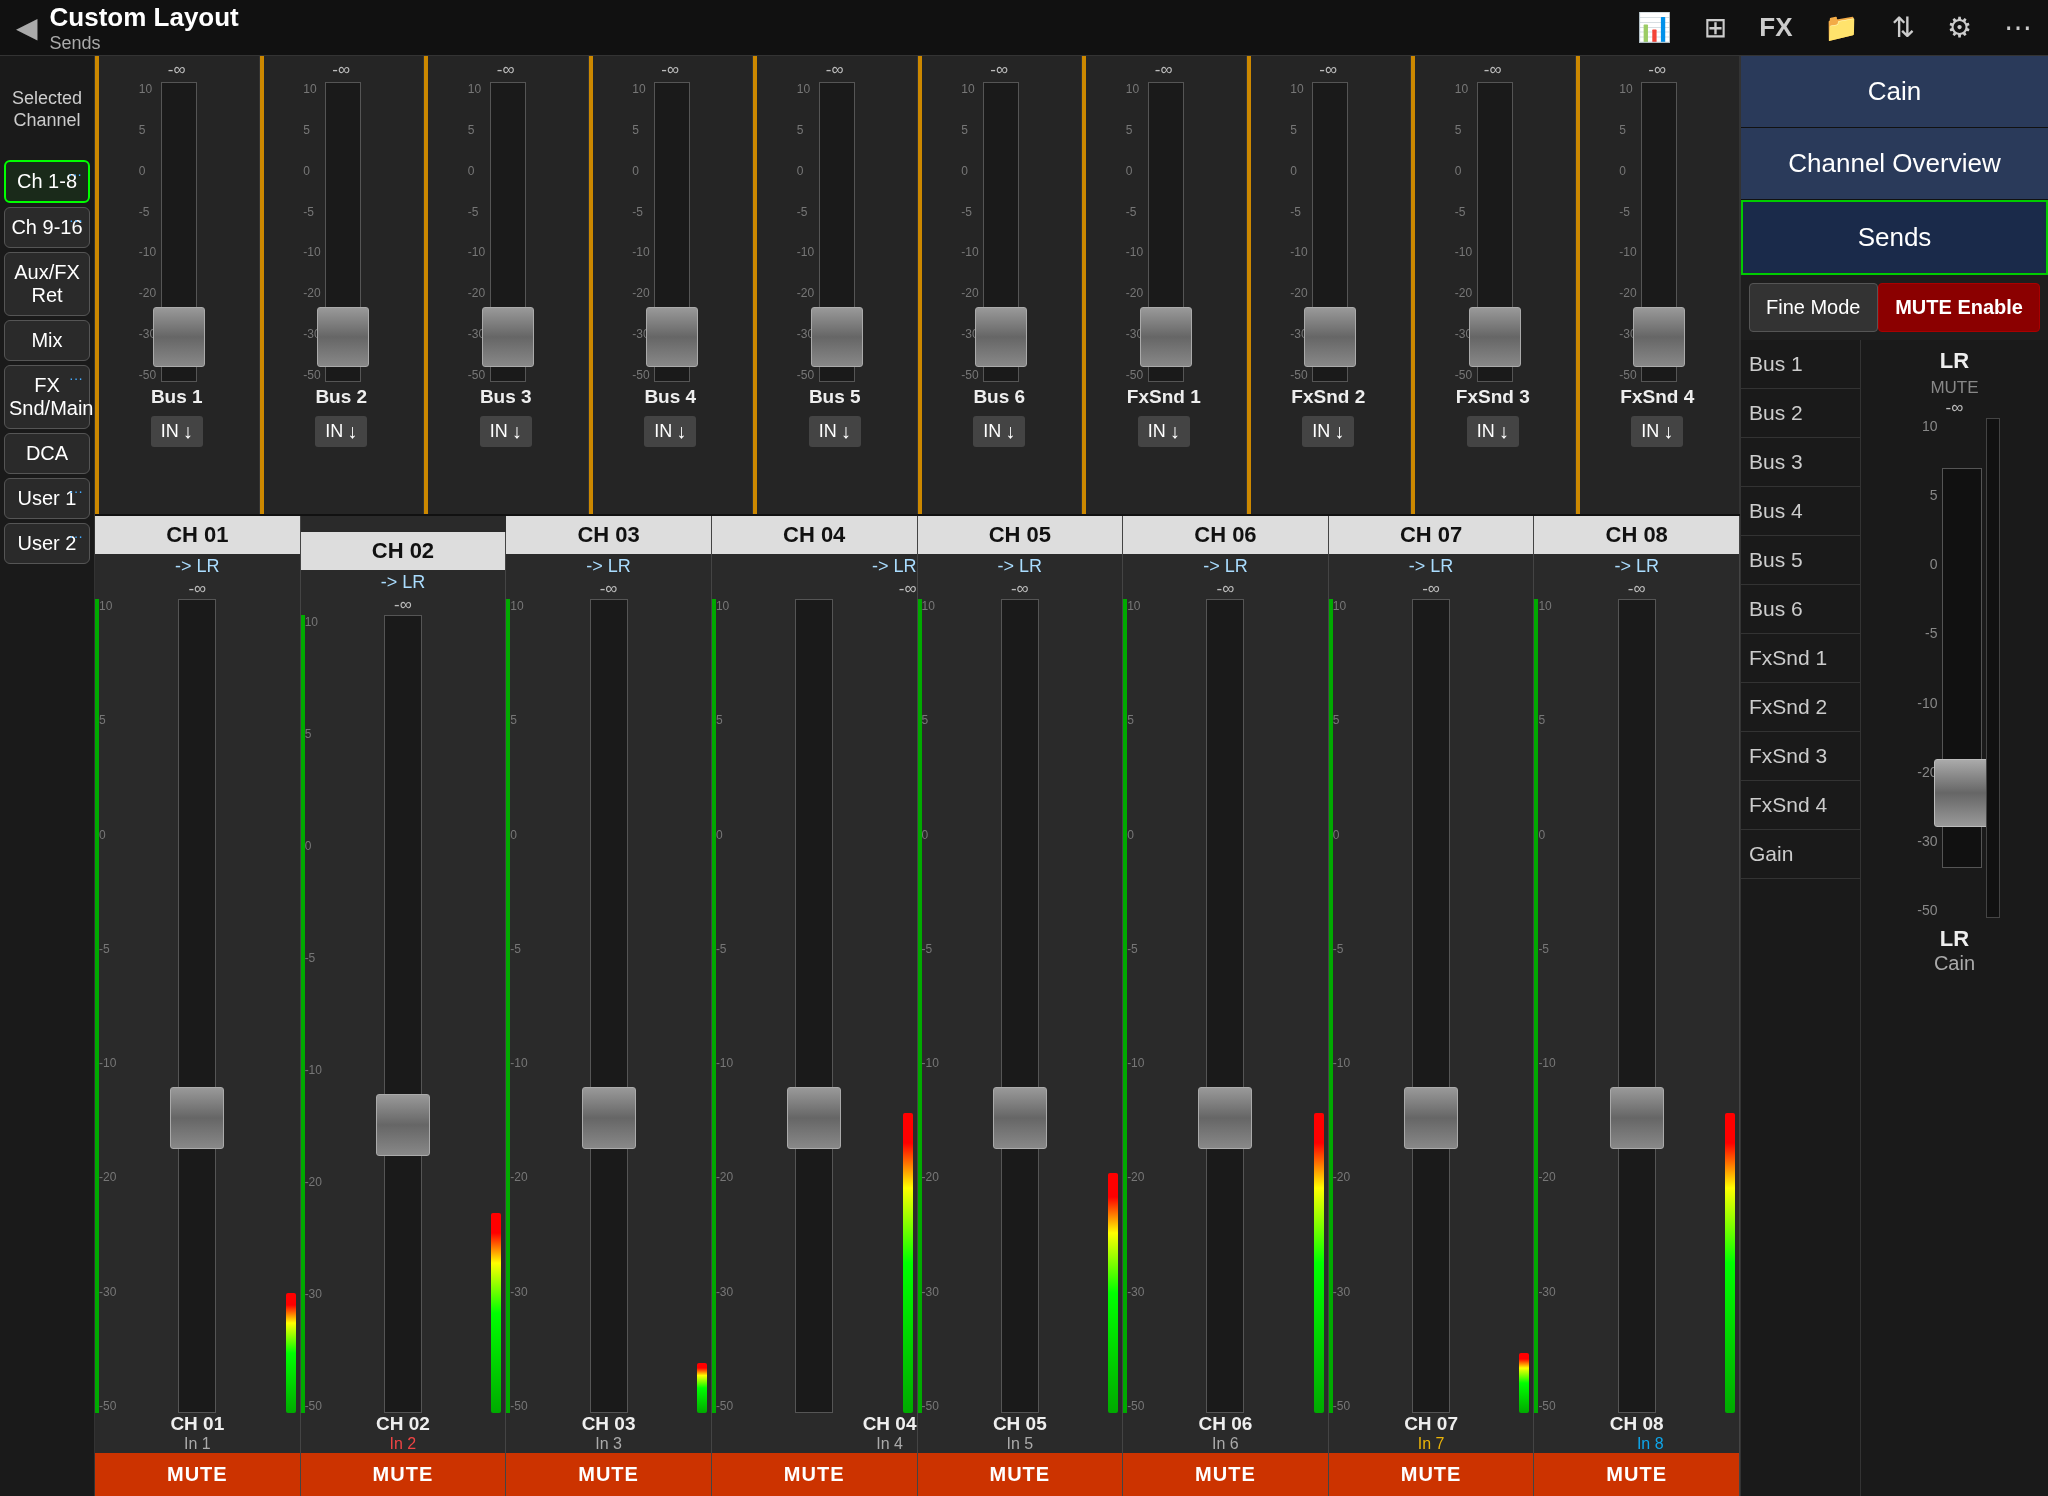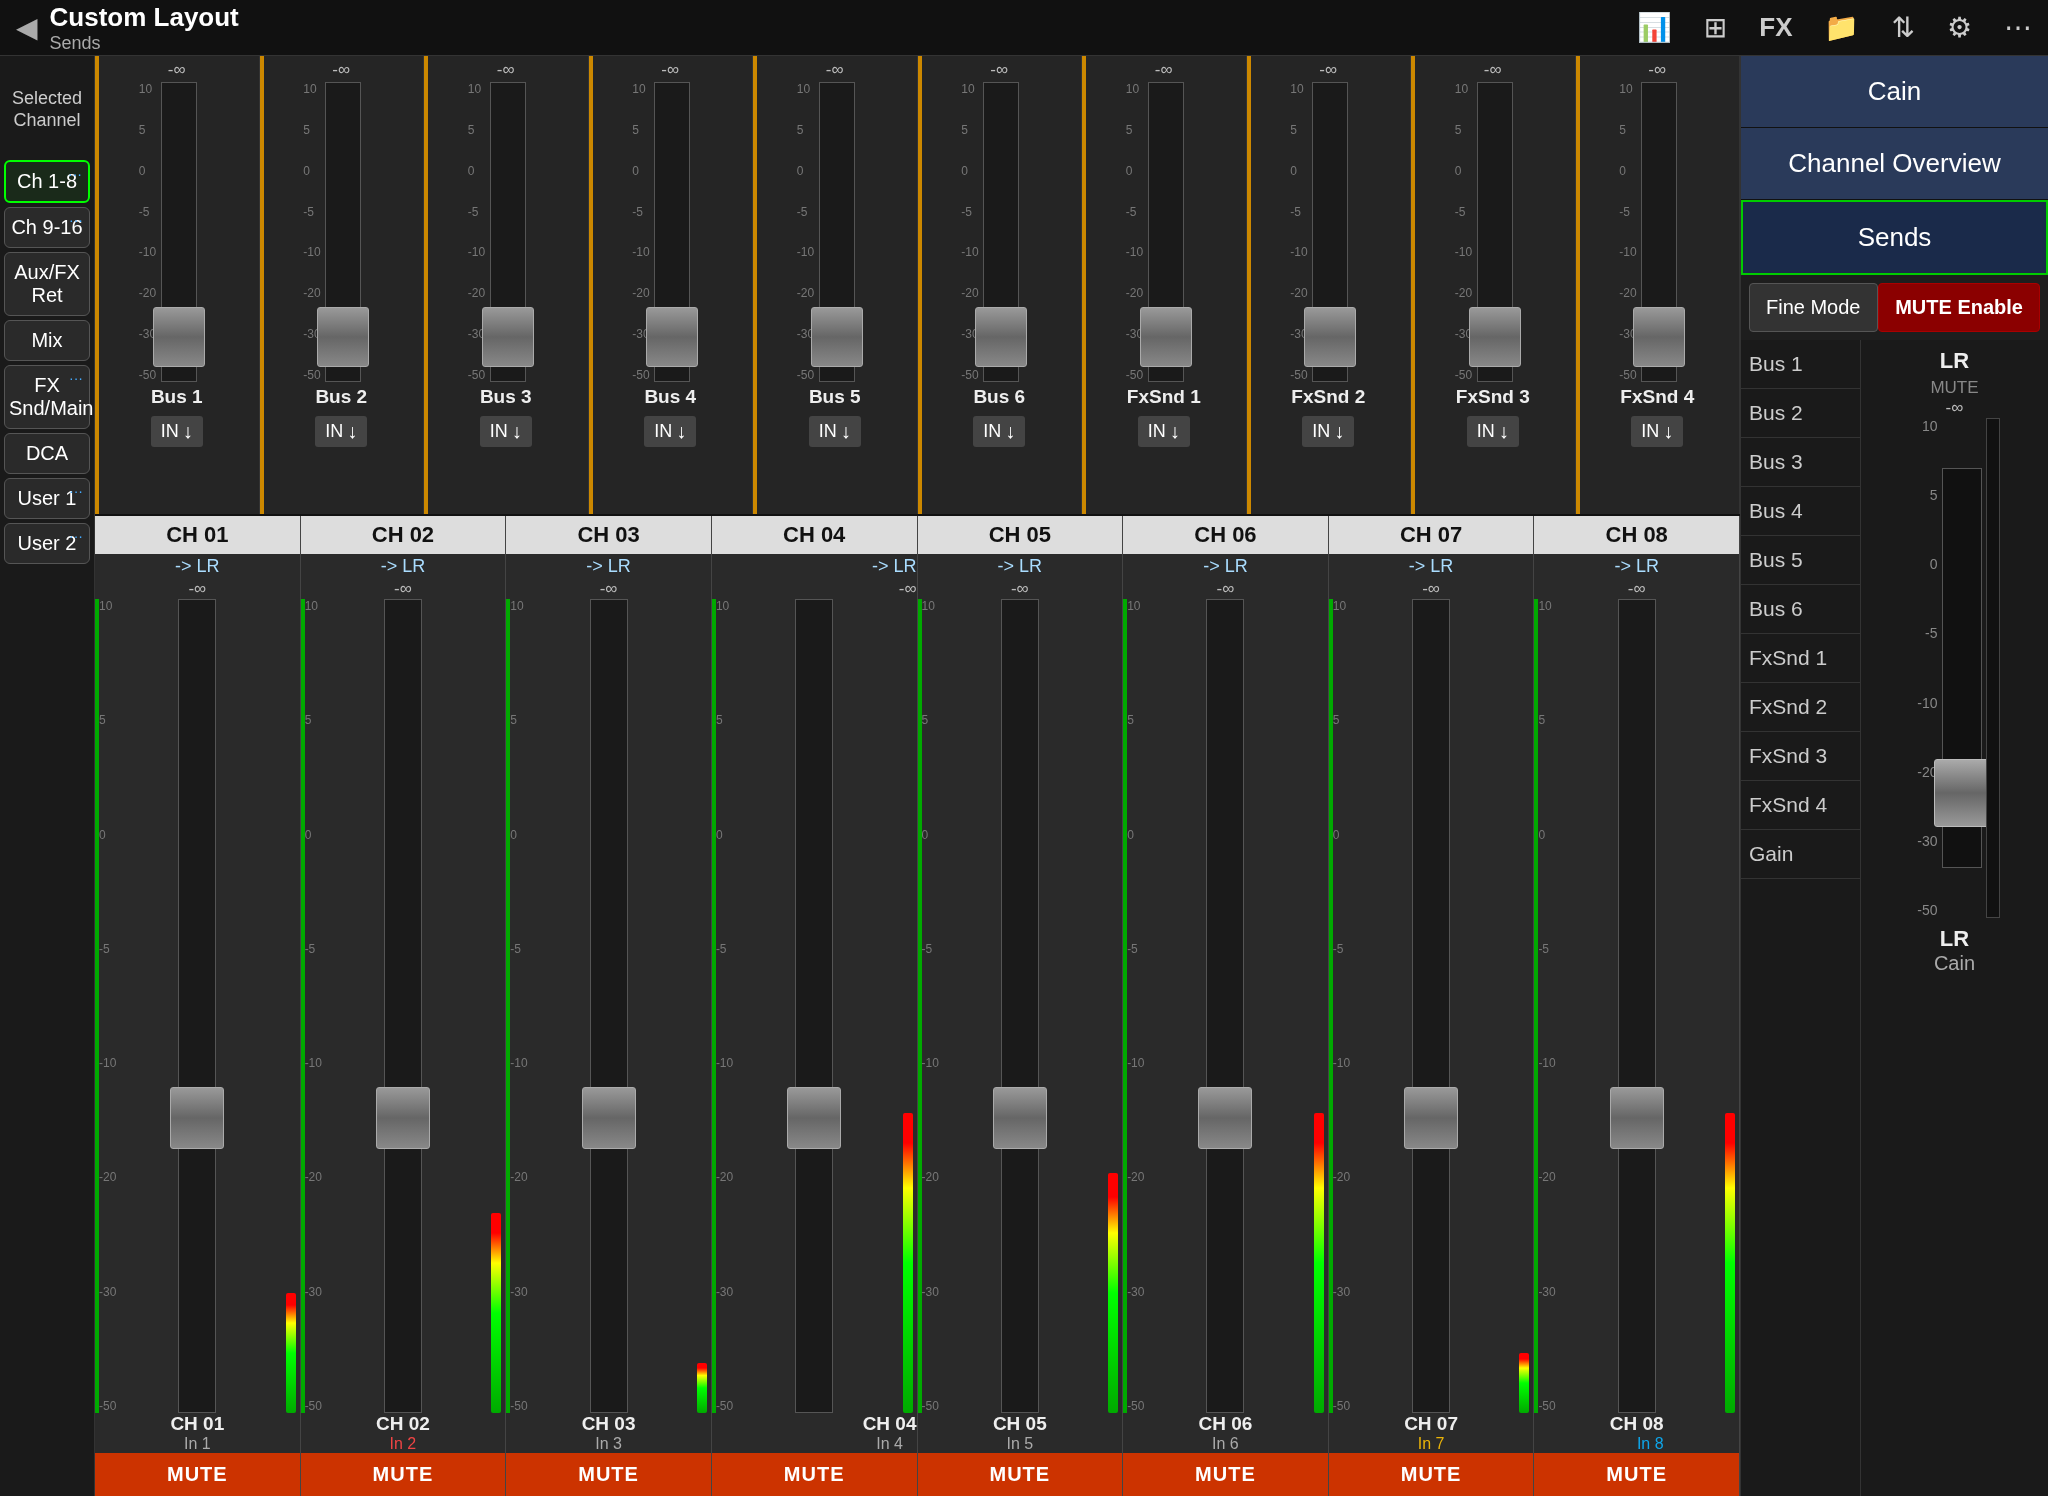--- a/index.html
+++ b/index.html
@@ -635,21 +635,21 @@
             <div style="position: absolute; left: 50%; transform: translateX(-50%); width: 54px; height: 62px; background: linear-gradient(rgb(153, 153, 153) 0%, rgb(102, 102, 102) 50%, rgb(136, 136, 136) 100%); border: 1px solid rgb(170, 170, 170); border-radius: 3px; top: 60%; cursor: pointer;"></div>
             <div style="position: absolute; right: 4px; bottom: 0px; width: 10px; height: 120px; background: linear-gradient(to top, rgb(0, 170, 0) 0%, rgb(0, 255, 0) 50%, rgb(255, 255, 0) 75%, rgb(255, 0, 0) 90%); border-radius: 2px;"></div>
             <div style="position: absolute; left: 0px; top: 0px; width: 4px; height: 100%; background: rgb(0, 170, 0);"></div>
           </div>
           <div style="text-align: center;">
             <div style="font-size:19px;font-weight:bold;color:#eee;">CH 01</div>
             <div style="font-size:16px;color:#aaa;">In 1</div>
           </div>
           <button class="mute-btn">MUTE</button>
         </div>
-        <div class="ch-strip" style="flex: 1 1 0%;">
+        <div class="ch-strip" style="flex: 1 1 0%; margin-top: 16px;">
           <div class="ch-header">CH 02</div>
           <div class="ch-route">-&gt; LR</div>
           <div class="ch-db">-∞</div>
           <div class="ch-fader-area" style="flex: 1 1 0%; width: 100%; position: relative;">
             <div style="position: absolute; left: 4px; top: 0px; width: 32px; height: 100%; display: flex; flex-direction: column; justify-content: space-between; font-size: 12px; color: rgb(119, 119, 119);">
               <span>10</span>
               <span>5</span>
               <span>0</span>
               <span>-5</span>
               <span>-10</span>

